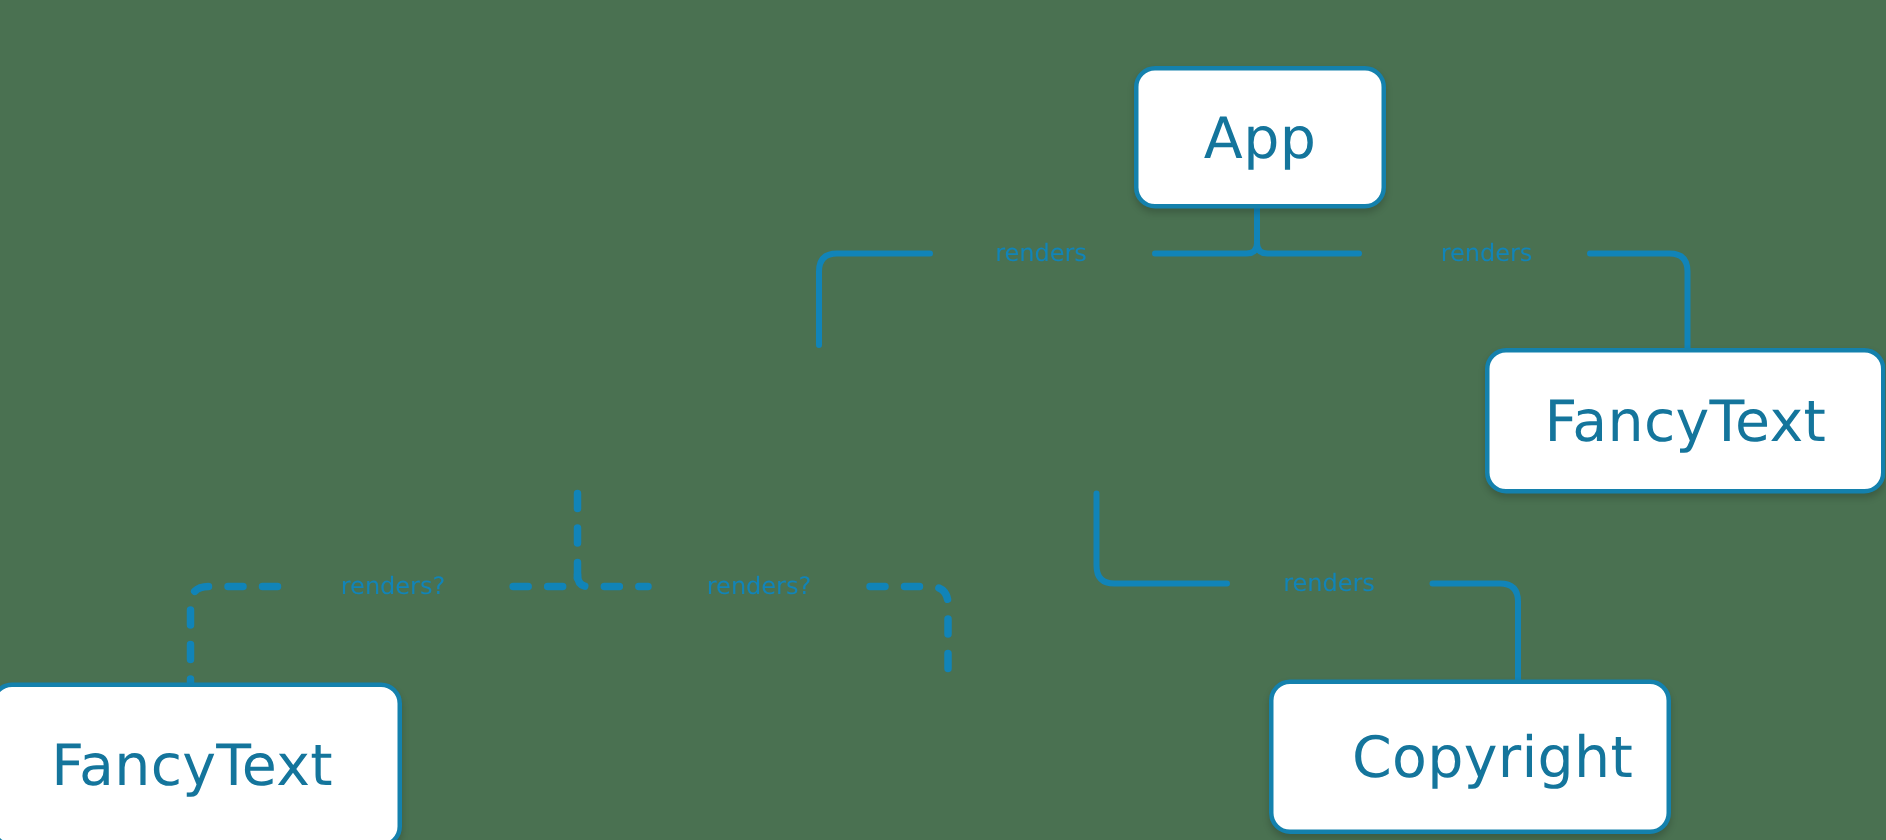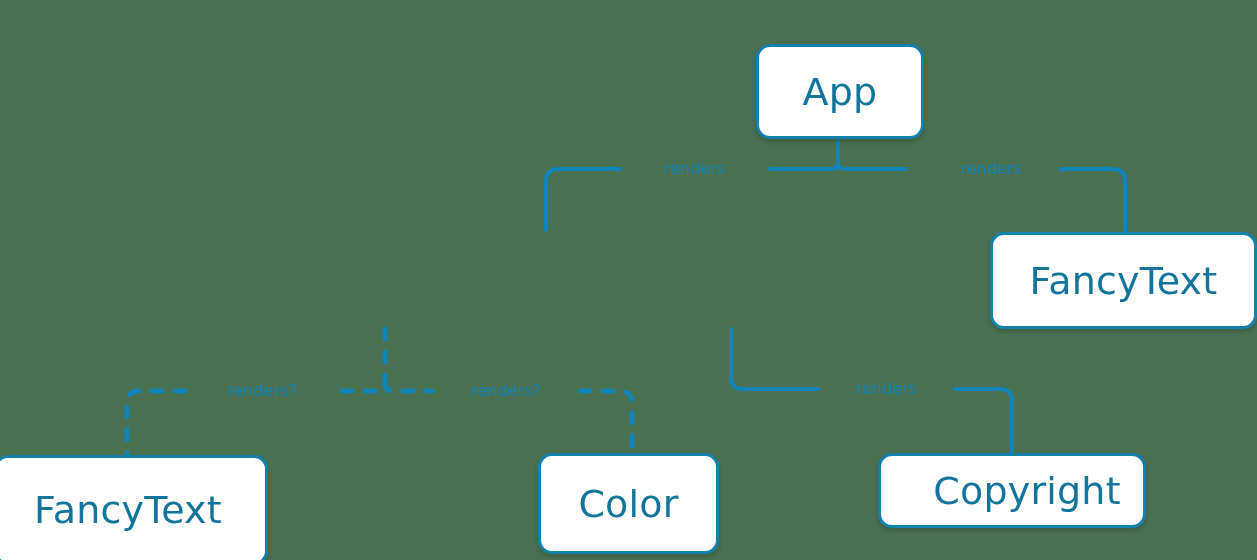--- a/index.html
+++ b/index.html
@@ -51,21 +51,21 @@
     white-space: nowrap;
     transform: translate(-50%, -50%);
   }
 
   
   #node-app        { left: 756px;  top: 4px;   width: 168px; height: 95px; margin-top: 40px; }
   #node-inspgen    { left: 333px;  top: 230px; width: 462px; height: 99px; }
   #node-fancytext-right { left: 990px; top: 232px; width: 267px; height: 97px; }
   #node-fancytext-left  { left: -6px; top: 455px; width: 274px; height: 110px; }
   #node-color      { left: 538px;  top: 453px; width: 181px; height: 101px; }
-  #node-copyright  { left: 878px;  top: 453px; width: 268px; height: 75px; padding-left: 30px; }
+  #node-copyright  { left: 846px;  top: 453px; width: 268px; height: 103px; padding-left: 30px; }
 
   #node-fancytext-left .node-label { padding-right: 6px; }
 </style>
 </head>
 <body>
 
 <div id="diagram-root">
 
   <svg class="edges" viewBox="0 0 1257 560">
 
@@ -93,23 +93,20 @@
 
 
   <div class="node" id="node-fancytext-right">
     <span class="node-label">FancyText</span>
   </div>
 
   <div class="node" id="node-fancytext-left">
     <span class="node-label">FancyText</span>
   </div>
 
-  <div class="node" id="node-color">
-    <span class="node-label">Color</span>
-  </div>
 
   <div class="node" id="node-copyright">
     <span class="node-label">Copyright</span>
   </div>
 
   <div class="edge-label" style="left:694px; top:169px;">renders</div>
 
   <div class="edge-label" style="left:991px; top:169px;">renders</div>
 
   <div class="edge-label" style="left:262px; top:391px;">renders?</div>

